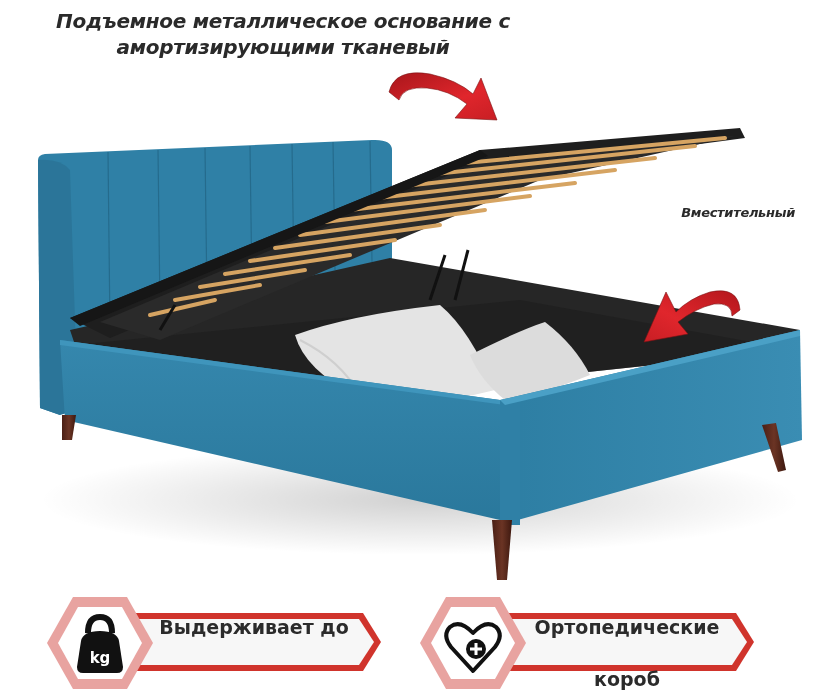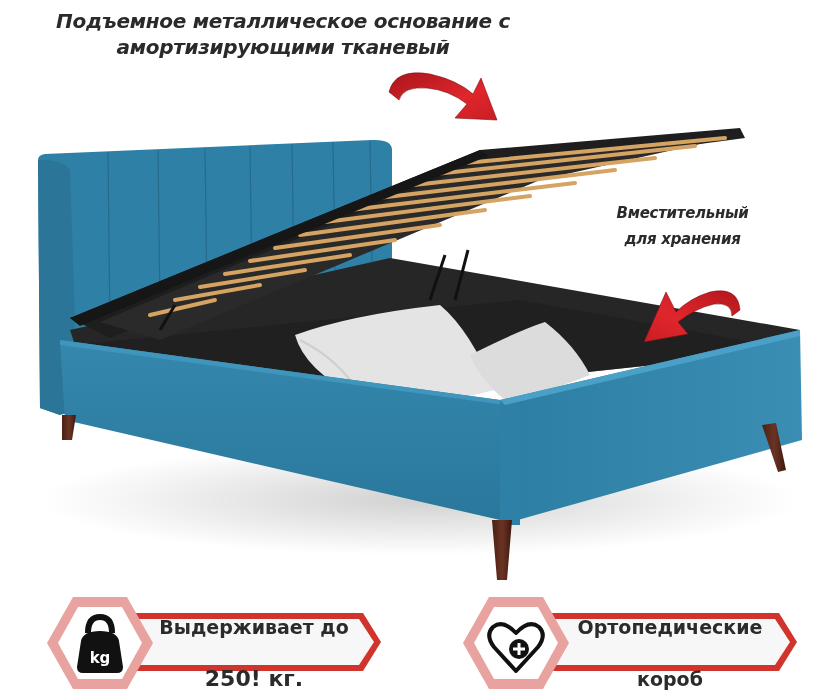--- a/index.html
+++ b/index.html
@@ -4,21 +4,21 @@
 <style>
   html, body { margin:0; padding:0; background:#ffffff; }
   body { width:817px; height:700px; position:relative; overflow:hidden; font-family:"Liberation Sans", "DejaVu Sans", sans-serif; }
   .abs { position:absolute; }
   .caption {
     font-family:"DejaVu Sans", "Liberation Sans", sans-serif;
     font-style:italic; font-weight:bold; color:#2a2a2a;
     font-size:20px; line-height:26px; letter-spacing:-0.3px;
   }
   .cap-top { left:4px; top:8px; width:470px; text-align:center;margin-left:44px; }
-  .cap-right { left:570px; top:200px; width:225px; text-align:center; font-size:15px; line-height:26px; }
+  .cap-right { left:570px; top:200px; width:225px; text-align:right; font-size:13px; line-height:26px; }
   .scene { left:0; top:0; width:817px; height:700px; }
   .badge { position:absolute; height:100px; }
   .badge .bar {
     position:absolute; left:70px; top:16px; height:66px; right:0;
   }
   .badge .text {
     position:absolute; left:108px; right:30px; top:22px; height:56px;
     display:flex; flex-direction:column; justify-content:space-between; align-items:center;
     font-family:"DejaVu Sans", "Liberation Sans", sans-serif; font-weight:bold; color:#2b2b2b;
     font-size:19px; line-height:24px; text-align:center;gap:28px;
@@ -132,21 +132,20 @@
     <linearGradient id="arrowGrad" x1="0" y1="0" x2="1" y2="1">
       <stop offset="0" stop-color="#a8161b"></stop>
       <stop offset="0.6" stop-color="#e0262c"></stop>
       <stop offset="1" stop-color="#c81e24"></stop>
     </linearGradient>
   </defs>
 </svg>
 
 <div class="abs caption cap-right">
   <div>Вместительный</div>
-  <div>для хранения</div>
 </div>
 
 <svg class="abs" style="left:640px;top:282px;" width="105" height="65" viewBox="0 0 105 65">
   <defs>
     <linearGradient id="arrowGrad2" x1="1" y1="0" x2="0" y2="1">
       <stop offset="0" stop-color="#b3171c"></stop>
       <stop offset="0.6" stop-color="#e0262c"></stop>
       <stop offset="1" stop-color="#c81e24"></stop>
     </linearGradient>
   </defs>
@@ -162,25 +161,24 @@
     <path d="M28 4 L82 4 L108 50 L82 96 L28 96 L2 50 Z" fill="#e8a3a0"></path>
     <path d="M33 14 L77 14 L97 50 L77 86 L33 86 L13 50 Z" fill="#ffffff"></path>
     <g>
       <path d="M43 40 Q43 24 55 24 Q67 24 67 40" fill="none" stroke="#111" stroke-width="6"></path>
       <path d="M36 48 Q38 38 55 38 Q72 38 74 48 L78 74 Q78 80 72 80 L38 80 Q32 80 32 74 Z" fill="#111"></path>
       <text x="55" y="70" text-anchor="middle" font-family="DejaVu Sans, sans-serif" font-weight="bold" font-size="15" fill="#fff">kg</text>
     </g>
   </svg>
   <div class="text">
     <div>Выдерживает до</div>
-    <div class="l2">250! кг.</div>
   </div>
 </div>
 
-<div class="badge" style="left:461px;top:593px;width:340px;">
+<div class="badge" style="left:418px;top:593px;width:340px;">
   <svg class="bar" width="270" height="66" viewBox="0 0 270 66" preserveAspectRatio="none">
     <path d="M2 4 L248 4 L266 33 L248 62 L2 62 Z" fill="#d0342c"></path>
     <path d="M8 10 L244 10 L259 33 L244 56 L8 56 Z" fill="#f7f7f7"></path>
   </svg>
   <svg class="hex-icon" viewBox="0 0 110 100">
     <path d="M28 4 L82 4 L108 50 L82 96 L28 96 L2 50 Z" fill="#e8a3a0"></path>
     <path d="M33 14 L77 14 L97 50 L77 86 L33 86 L13 50 Z" fill="#ffffff"></path>
     <g>
       <path d="M55 78 L33 54 Q24 42 32 34 Q42 26 55 40 Q68 26 78 34 Q86 42 77 54 Z" fill="none" stroke="#111" stroke-width="4" stroke-linejoin="round"></path>
       <circle cx="58" cy="56" r="10" fill="#111"></circle>

